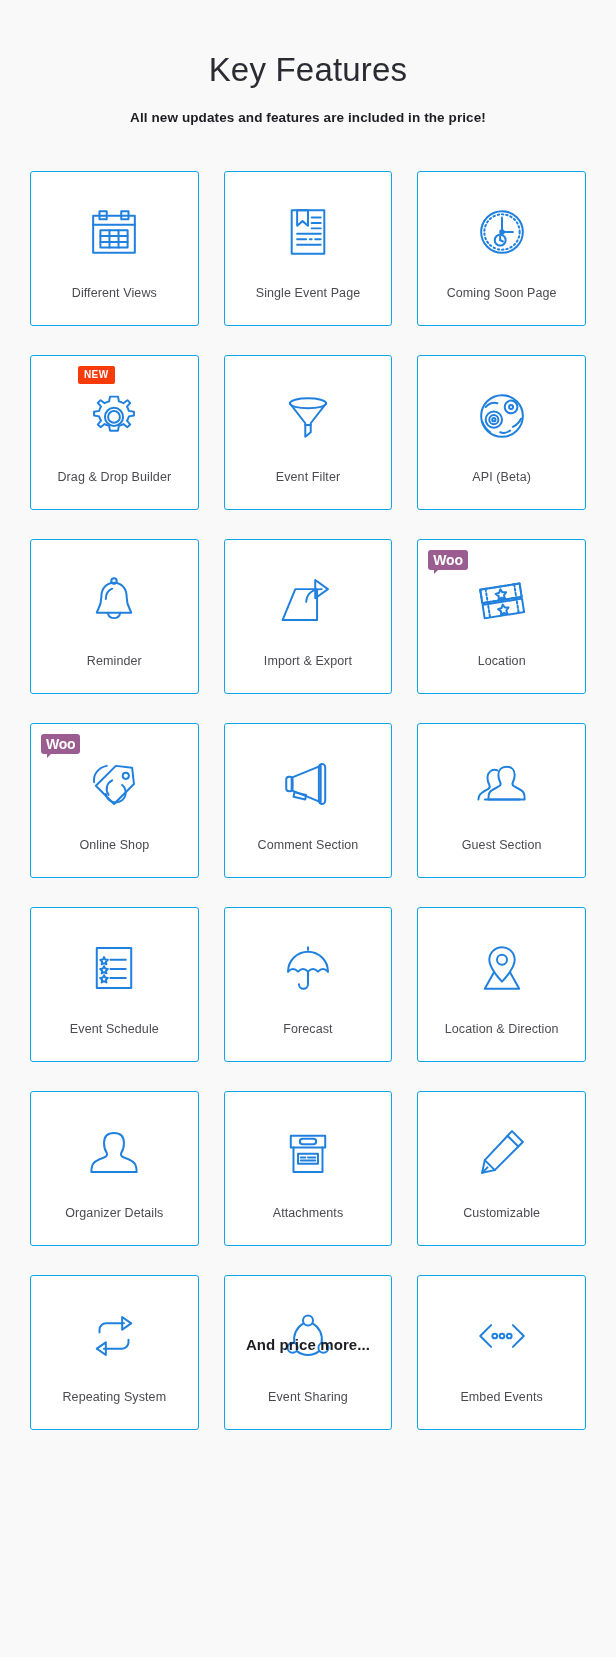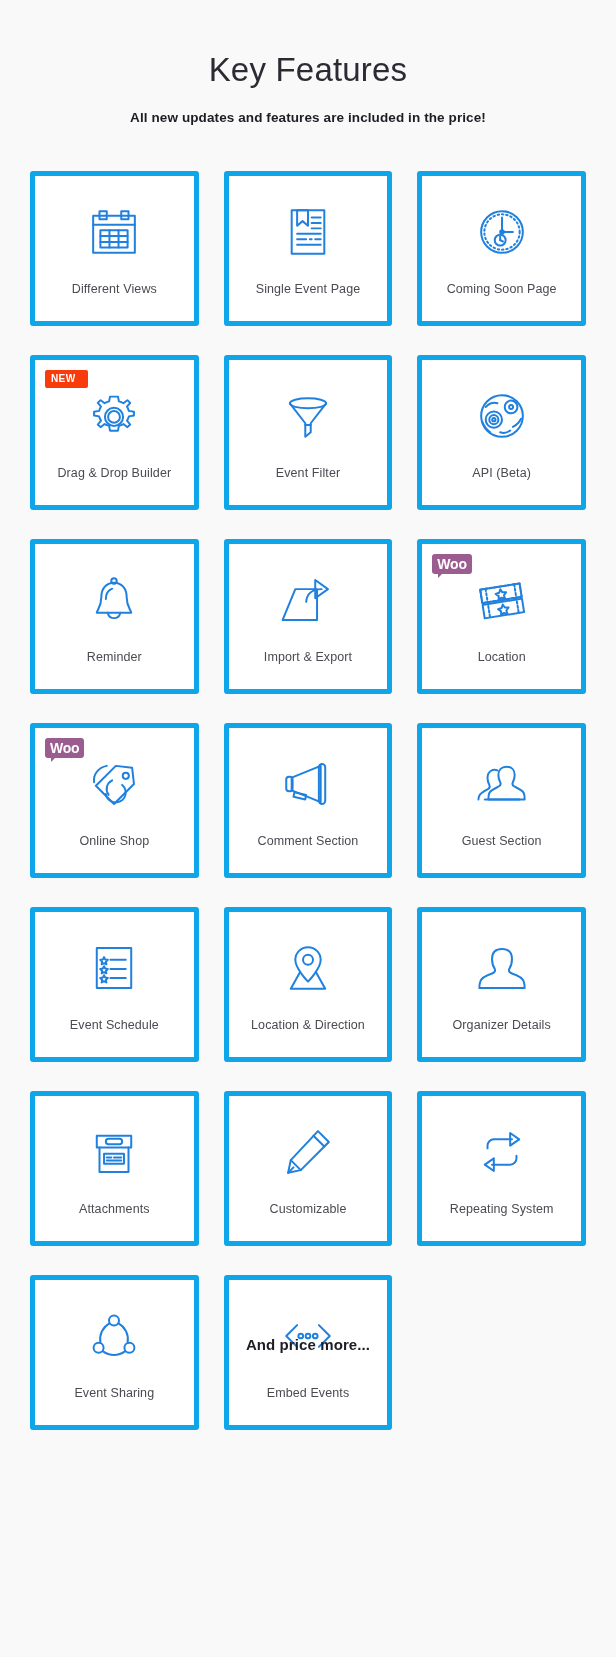--- a/index.html
+++ b/index.html
@@ -27,21 +27,21 @@
     width:556px;
     display:grid;
     grid-template-columns:repeat(3,1fr);
     column-gap:25px;
     row-gap:29px;
   }
 
   .card{
     position:relative;
     background:#ffffff;
-    border:5px solid #0ea5e9;
+    border:1px solid #0ea5e9;
     border-radius:3px;
     height:155px;
     box-sizing:border-box;
     display:flex;
     flex-direction:column;
     align-items:center;
     justify-content:flex-start;
   }
   .icon-wrap{
     flex:1;
@@ -65,23 +65,24 @@
     position:absolute;
     top:10px;left:10px;
     z-index:3;
     font-size:10px;
     font-weight:700;
     line-height:1;
   }
   .badge-new{
     background:#f93a0b;
     color:#ffffff;
-    padding:4px 12px 4px 6px;
+    padding:4px 6px 4px 6px;
     border-radius:2px;
     letter-spacing:.4px;
+    margin-left:37px;
   }
   .badge-woo{
     background:#9b5c8f;
     color:#ffffff;
     padding:3px 5px 3px 5px;
     border-radius:3px;
     font-size:14px;
     font-weight:700;
     letter-spacing:-.2px;
   }
@@ -284,20 +285,31 @@
             <line x1="28" y1="33" x2="45" y2="33"></line>
             <path d="M21 40 l1.3 2.6 l2.9 .4 l-2.1 2 l.5 2.9 l-2.6 -1.4 l-2.6 1.4 l.5 -2.9 l-2.1 -2 l2.9 -.4 z"></path>
             <line x1="28" y1="43" x2="45" y2="43"></line>
           </svg>
         </div>
         <div class="card-label">Event Schedule</div>
       </div>
       <div class="card">
         <div class="icon-wrap">
           <svg width="58" height="58" viewBox="0 0 64 64" fill="none" stroke="#2080de" stroke-width="2.2" stroke-linecap="round" stroke-linejoin="round">
+            <path d="M10 36 a22 22 0 0 1 44 0"></path>
+            <path d="M10 36 q5.5 -6 11 0 q5.5 -6 11 0 q5.5 -6 11 0 q5.5 -6 11 0"></path>
+            <line x1="32" y1="12" x2="32" y2="9"></line>
+            <path d="M32 36 L32 50 a5 5 0 0 1 -10 0"></path>
+          </svg>
+        </div>
+        <div class="card-label">Forecast</div>
+      </div>
+      <div class="card">
+        <div class="icon-wrap">
+          <svg width="58" height="58" viewBox="0 0 64 64" fill="none" stroke="#2080de" stroke-width="2.2" stroke-linecap="round" stroke-linejoin="round">
             <path d="M32 9 a14 14 0 0 1 14 14 c0 10 -14 24 -14 24 s-14 -14 -14 -24 a14 14 0 0 1 14 -14 z"></path>
             <circle cx="32" cy="23" r="5.5"></circle>
             <path d="M23 37 L13 55 h38 L41 37"></path>
           </svg>
         </div>
         <div class="card-label">Location &amp; Direction</div>
       </div>
       <div class="card">
         <div class="icon-wrap">
           <svg width="58" height="58" viewBox="0 0 64 64" fill="none" stroke="#2080de" stroke-width="2.2" stroke-linecap="round" stroke-linejoin="round">

